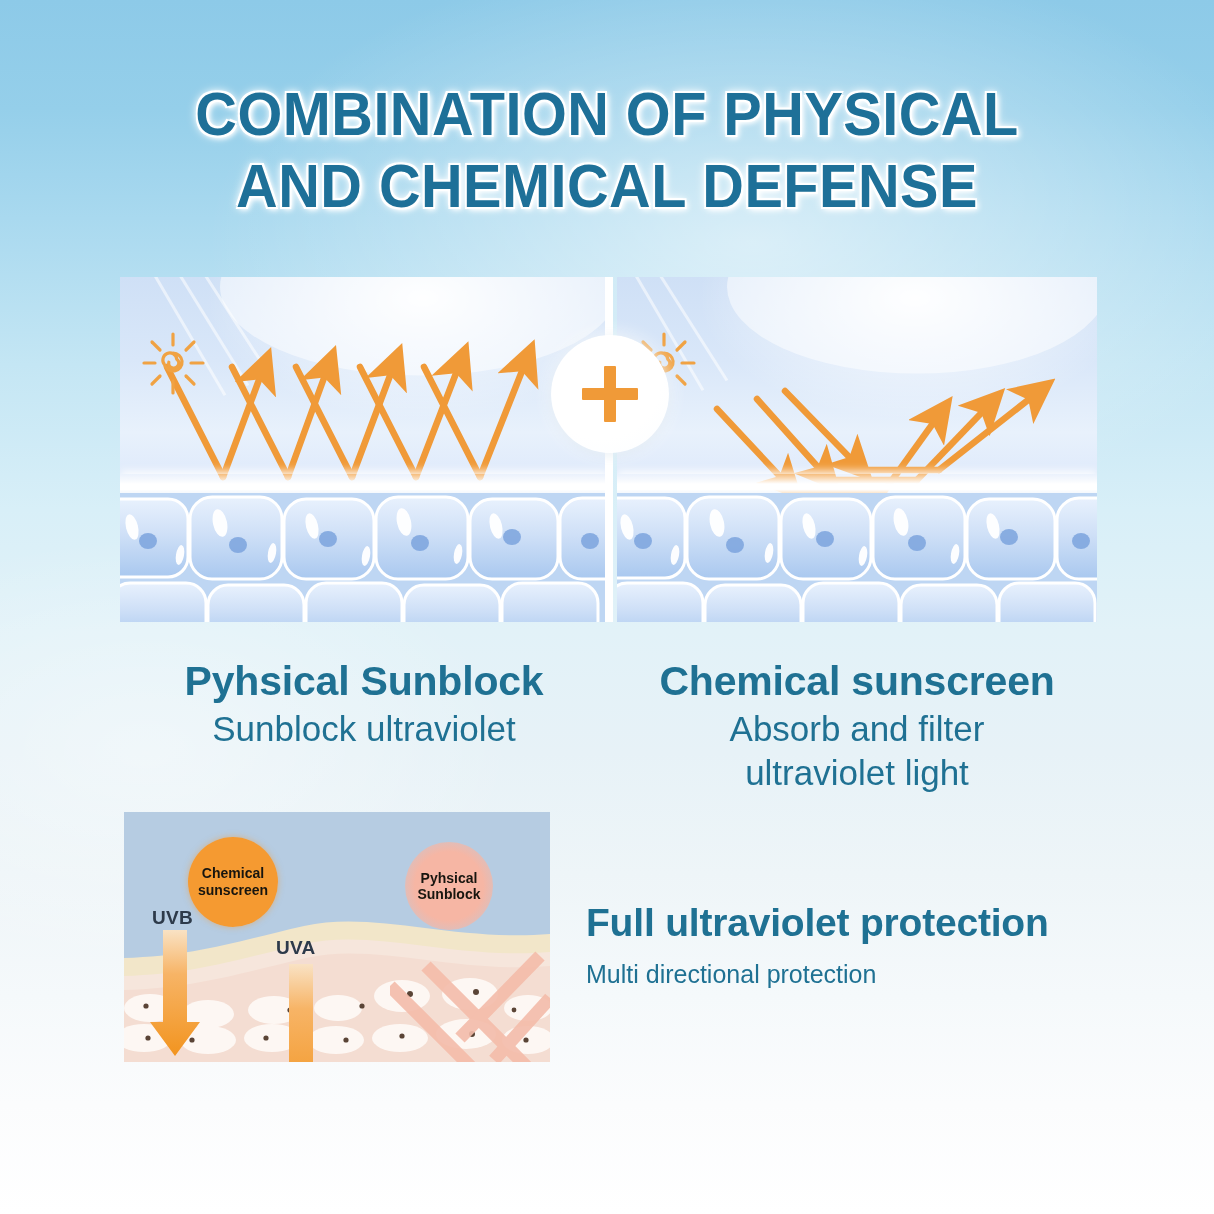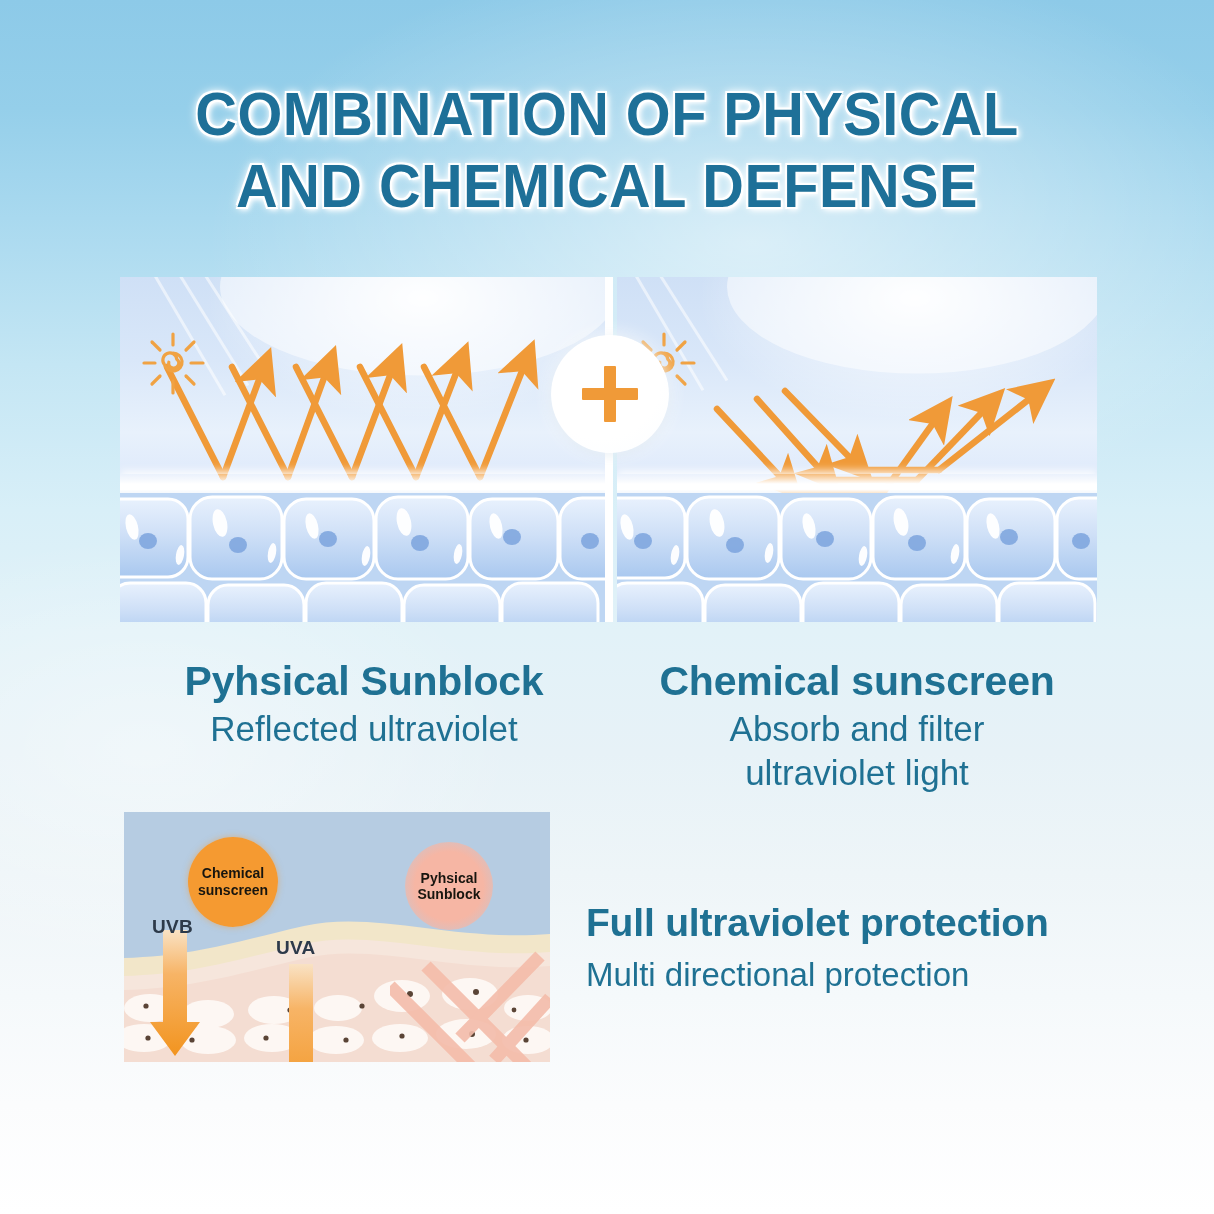--- a/index.html
+++ b/index.html
@@ -96,21 +96,21 @@
   #bd-chem-circle{
     left:64px;top:25px;width:90px;height:90px;font-size:14px;line-height:17px;
     background:radial-gradient(circle at 50% 50%,#f59a31 72%,#f7ac55 88%,rgba(247,180,120,.35) 100%);
     box-shadow:0 0 6px rgba(245,154,49,.5);
   }
   #bd-phys-circle{
     left:281px;top:30px;width:88px;height:88px;font-size:14px;line-height:16px;
     background:radial-gradient(circle at 50% 50%,#f6b6a4 55%,rgba(246,182,164,.55) 78%,rgba(246,182,164,0) 100%);
   }
   .bd-label{position:absolute;font-weight:bold;font-size:19px;color:#2d3a4a;letter-spacing:.3px;}
-  #bd-uvb-label{left:28px;top:104px;text-align:center;}
+  #bd-uvb-label{left:28px;top:95px;text-align:center;}
   #bd-uva-label{left:152px;top:125px;}
 
   
   .txt{white-space:pre-line;}
 </style>
 </head>
 <body>
 
 <div id="canvas">
 
@@ -307,21 +307,21 @@
 
   <div id="panel-divider"></div>
 
   <div id="plus-badge">
     <span class="bar-h"></span>
     <span class="bar-v"></span>
   </div>
 
   <div class="caption" id="caption-left">
     <div class="head">Pyhsical Sunblock</div>
-    <div class="sub txt">Reflected ultraviolet</div>
+    <div class="sub txt">Sunblock ultraviolet</div>
   </div>
   <div class="caption" id="caption-right">
     <div class="head">Chemical sunscreen</div>
     <div class="sub txt">Absorb and filter
 ultraviolet light</div>
   </div>
 
   <div id="bottom-diagram">
     <div id="bd-sky"></div>
 
@@ -403,16 +403,16 @@
       <span class="txt">Pyhsical
 Sunblock</span>
     </div>
 
     <div class="bd-label" id="bd-uvb-label">UVB</div>
     <div class="bd-label" id="bd-uva-label">UVA</div>
   </div>
 
   <div style="position:absolute;left:586px;top:898px;width:580px;color:#1f7193;">
     <div style="font-weight:bold;font-size:39px;line-height:50px;letter-spacing:-.2px;">Full ultraviolet protection</div>
-    <div style="font-size:33px;line-height:45px;margin-top:4px;">Multi directional protection</div>
+    <div style="font-size:25px;line-height:45px;margin-top:4px;">Multi directional protection</div>
   </div>
 
 </div>
 
 </body></html>

